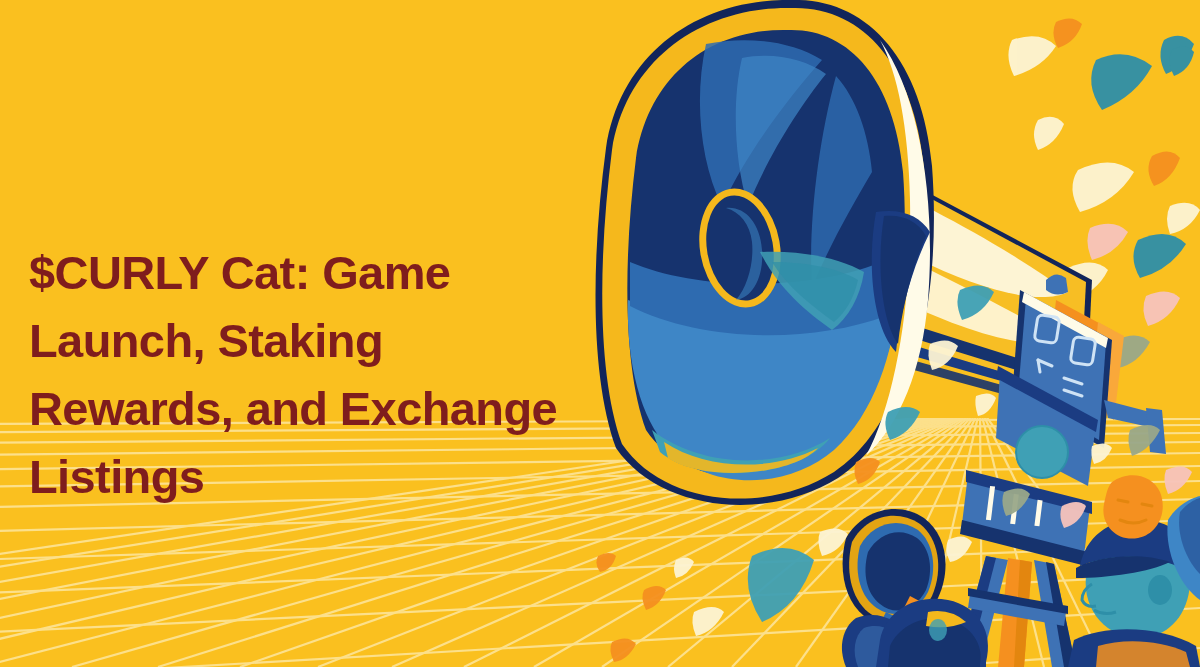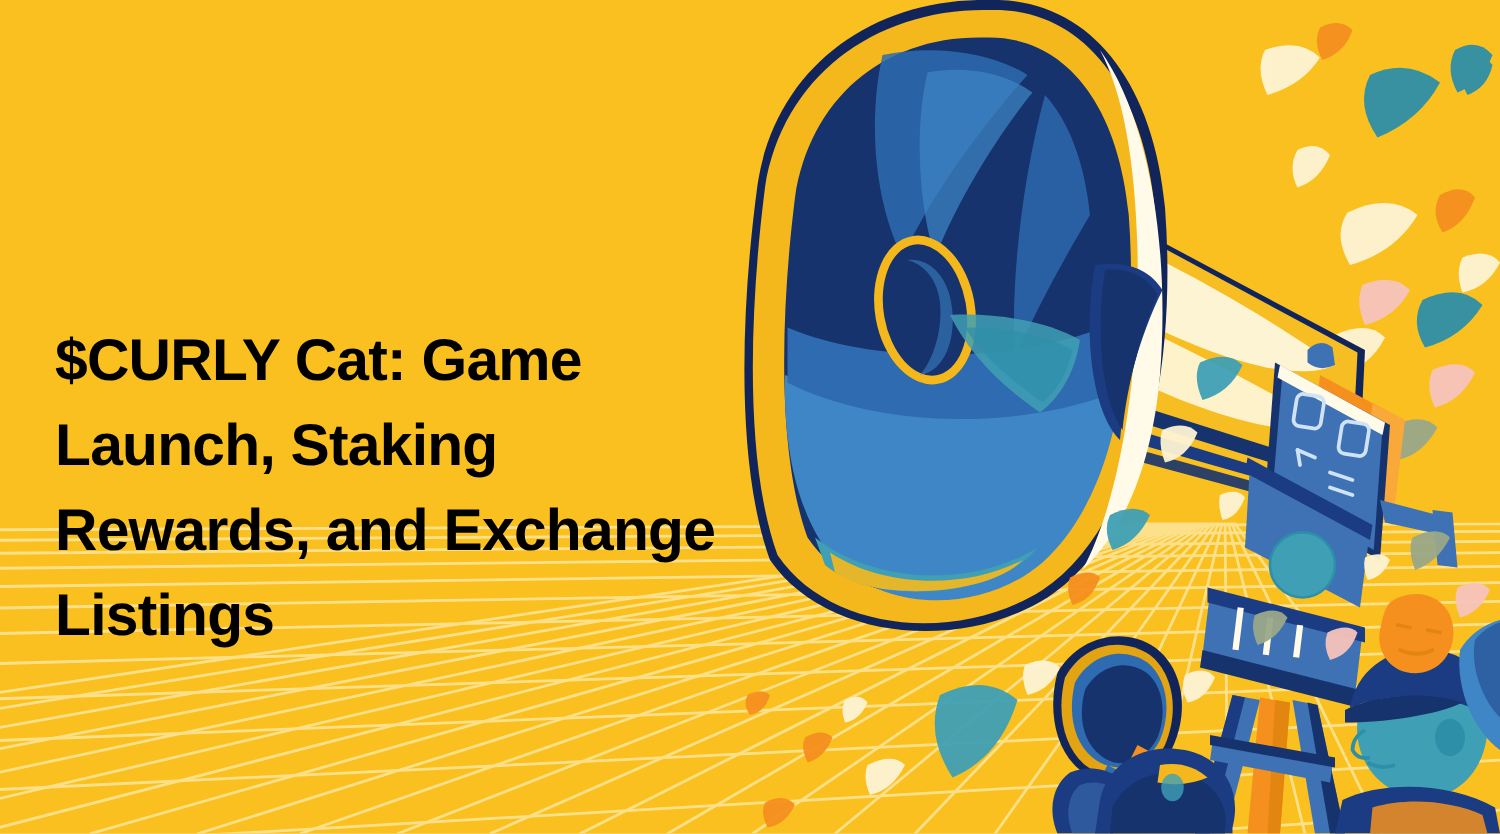--- a/index.html
+++ b/index.html
@@ -38,22 +38,22 @@
     width: 1200px;
     height: 667px;
   }
 
   
   .headline {
     position: absolute;
     left: 28px;
     top: 238px;
     width: 600px;
-    margin: 16px;
-    color: #000000;
+    margin: 1px;
+    color: #7f1d1d;
     font-size: 47px;
     line-height: 68px;
     font-weight: 700;
     letter-spacing: -0.6px;
     font-family: "Liberation Sans", sans-serif;
     white-space: pre-line;
     z-index: 5;
   }
 </style>
 </head>

